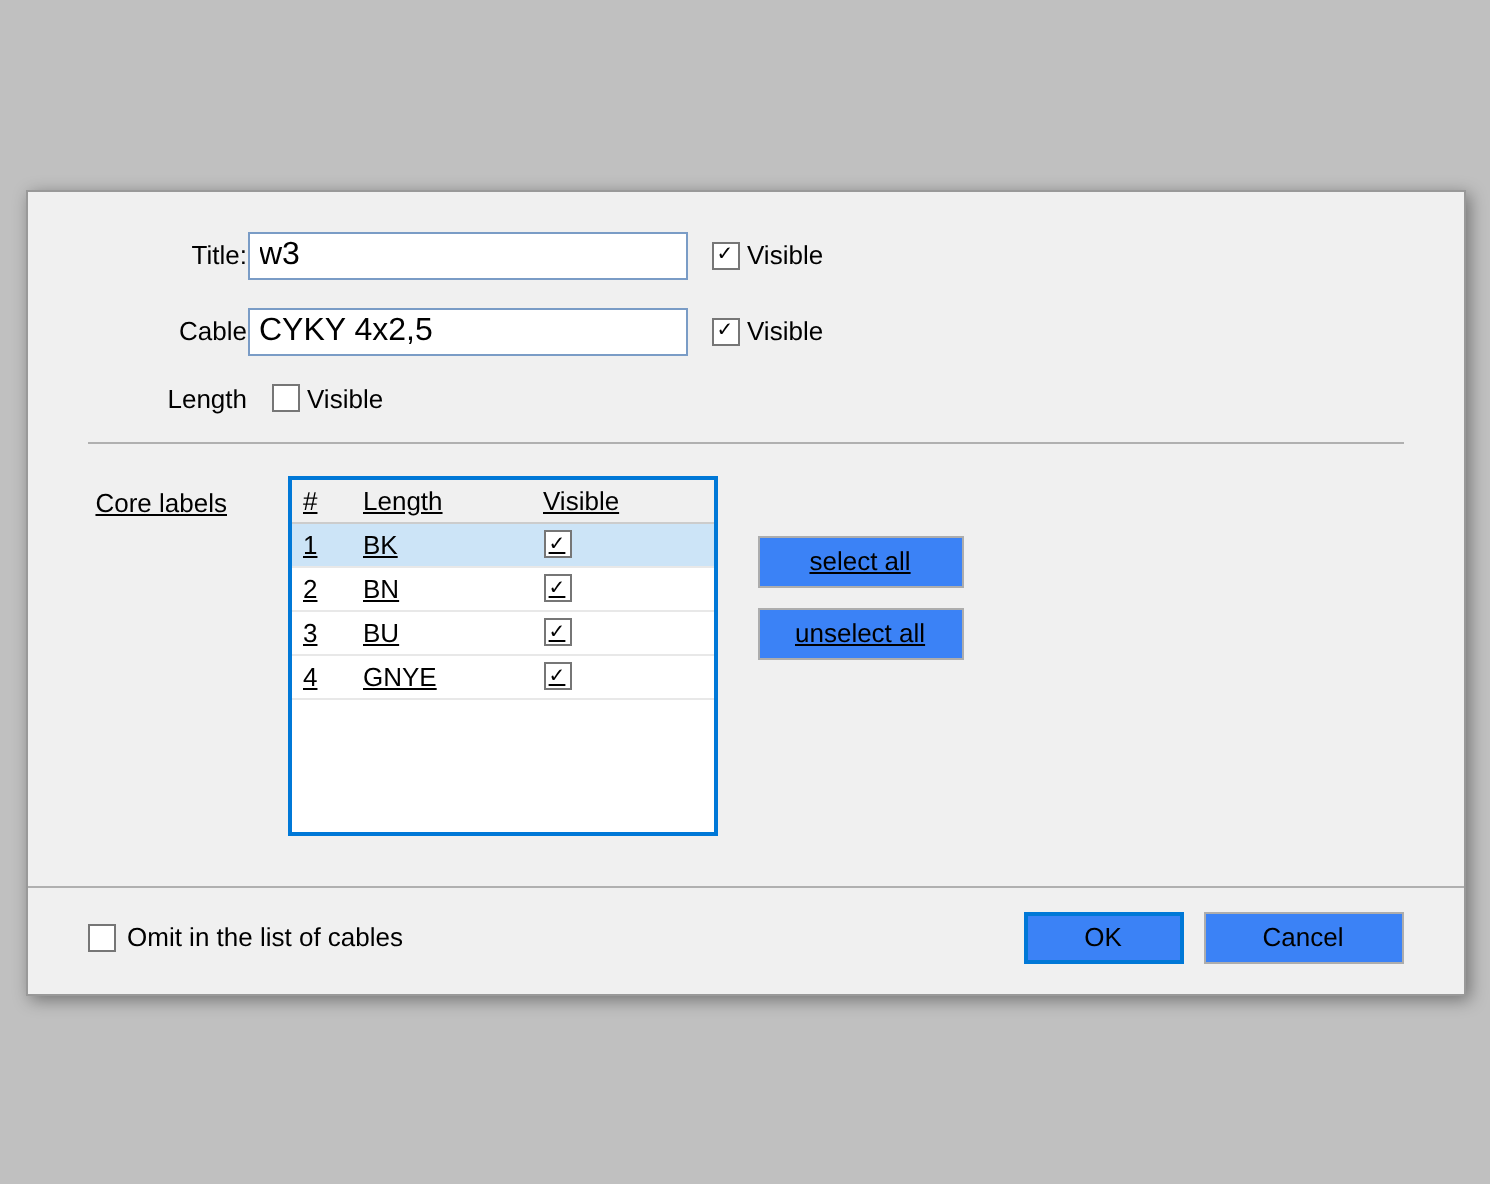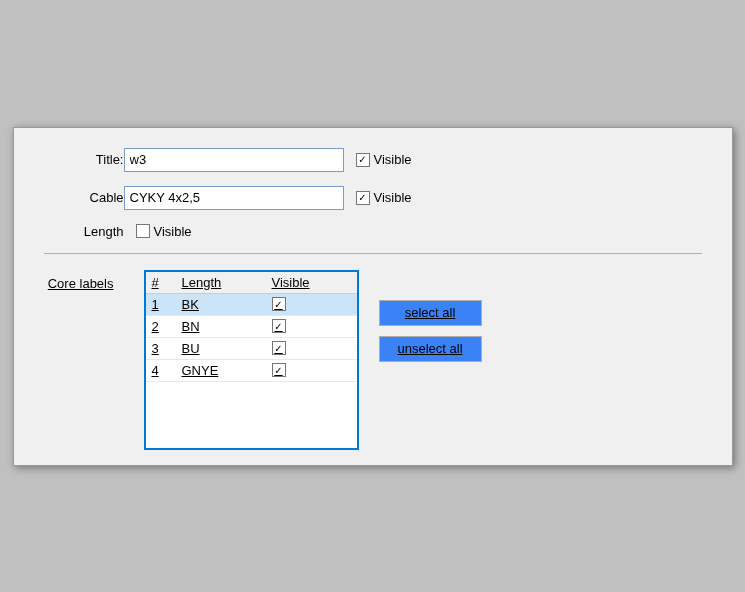--- a/index.html
+++ b/index.html
@@ -236,21 +236,21 @@
     }
 
     input[type="text"] {
       width: 100%;
       height: 100%;
       border: 1px solid #7a9cc6;
       padding: 3px 5px;
       background: white;
       outline: none;
       font-family: inherit;
-      font-size: 13px;
+      font-size: 16px;
     }
   </style>
 </head>
 <body>
 
 <div class="dialog">
 
 
   <div class="dialog-body">
 
@@ -331,13 +331,23 @@
         </table>
       </div>
 
       <div class="side-buttons">
         <button class="btn">select all</button>
         <button class="btn">unselect all</button>
       </div>
     </div>
   </div>
 
+  <div class="dialog-footer">
+    <div class="footer-left">
+      <div class="checkbox-custom"></div>
+      <span>Omit in the list of cables</span>
+    </div>
+    <div class="footer-right">
+      <button class="btn btn-ok">OK</button>
+      <button class="btn">Cancel</button>
+    </div>
+  </div>
 </div>
 
 </body></html>

